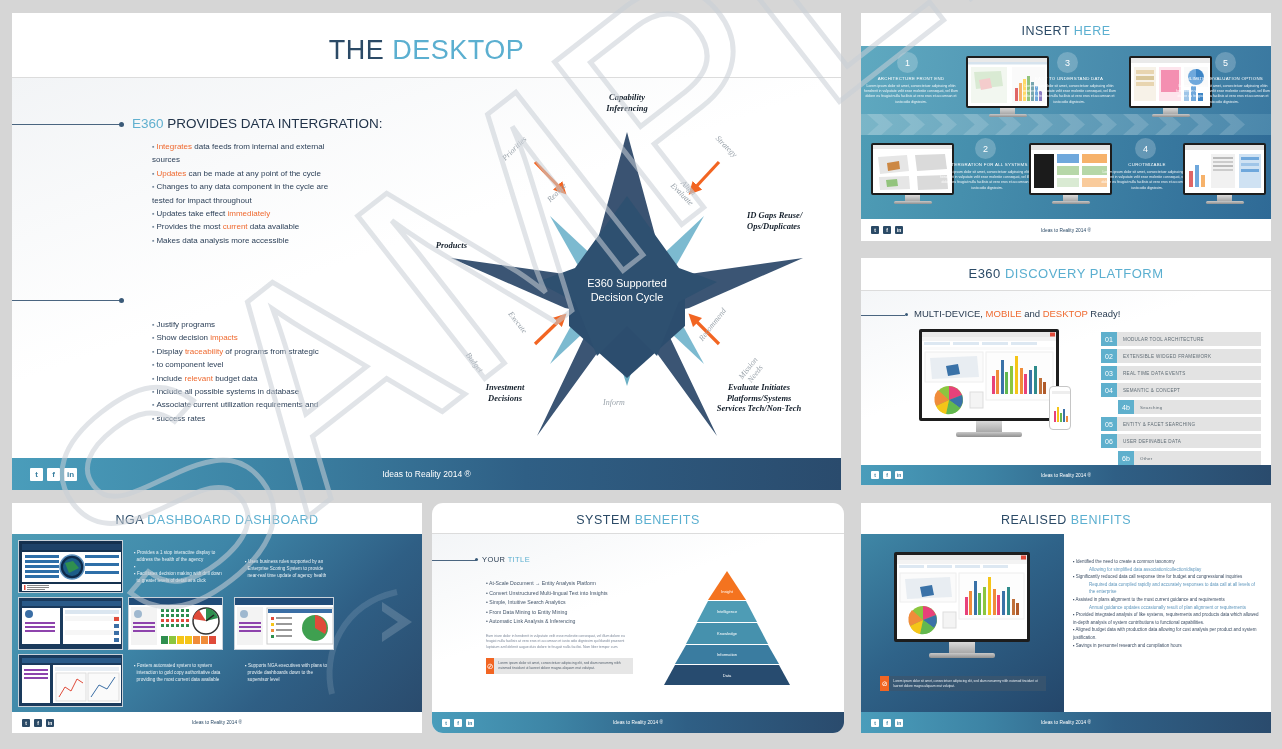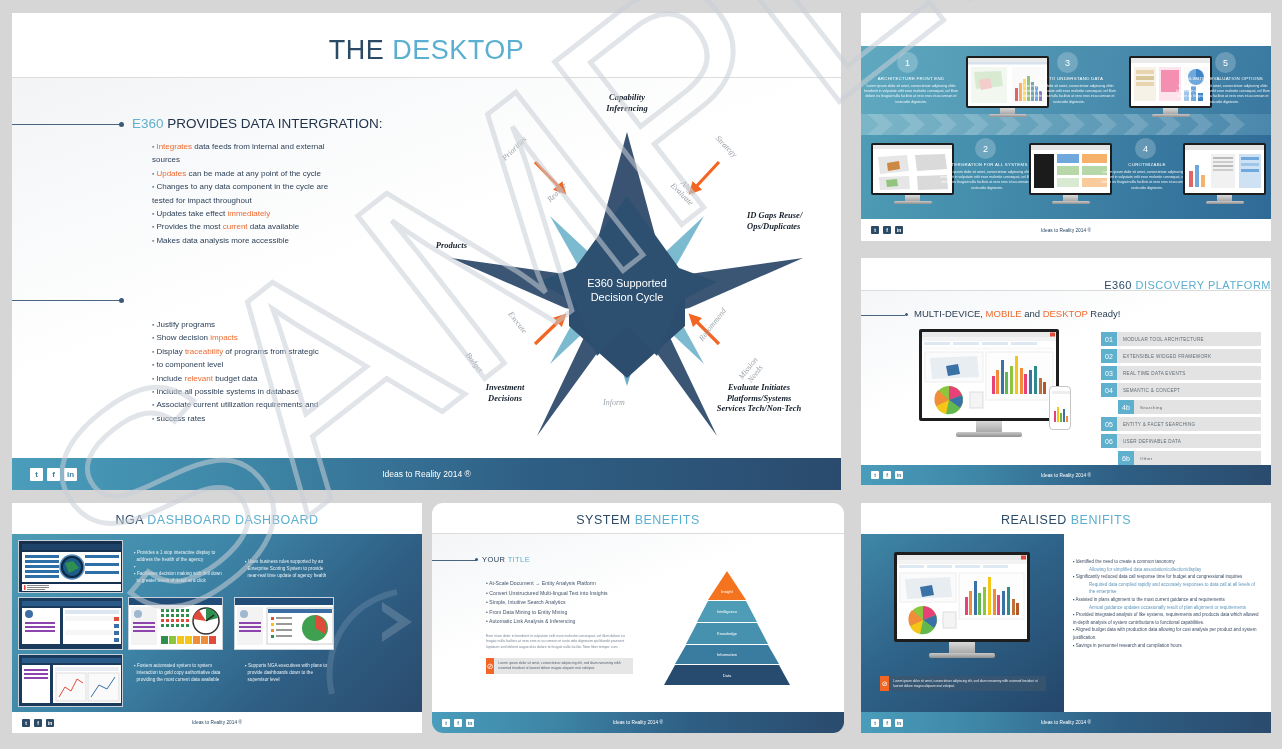--- a/index.html
+++ b/index.html
@@ -110,21 +110,21 @@
   .mon-screen {
     background: #fff; border: 2px solid #1d1d1d; border-radius: 2px;
     overflow: hidden; position: relative;
   }
   .mon-neck { background: linear-gradient(180deg,#d9d9d9,#a9a9a9); margin: 0 auto; }
   .mon-base { background: linear-gradient(180deg,#c9c9c9,#8f8f8f); margin: 0 auto; border-radius: 2px; }
 
   
   #slide-disco { left: 861px; top: 258px; width: 410px; height: 227px; }
   #slide-disco .hdr { height: 33px; }
-  #slide-disco .slide-title { font-size: 11px; padding-top: 21px; text-align: right; }
+  #slide-disco .slide-title { font-size: 13px; padding-top: 8px; }
   #slide-disco .body { position: absolute; top: 33px; left: 0; right: 0; bottom: 20px;
                        background: linear-gradient(160deg,#f4f6f8,#fff 40%); }
   .disco-head { position: absolute; font-size: 9.5px; color: #2a3d52; white-space: nowrap; }
   .disco-head .o { color: #ef6a30; }
   .dl-row { position: absolute; display: flex; align-items: center; height: 14px; }
   .dl-num {
     width: 16px; height: 14px; background: #5fb0cd; color: #fff;
     font-size: 7px; display: flex; align-items: center; justify-content: center;
   }
   .dl-txt {
@@ -306,20 +306,23 @@
       <div class="sicons" style="margin-left:18px;">
         <div class="sicon" style="width:13px;height:13px;font-size:8px;">t</div>
         <div class="sicon" style="width:13px;height:13px;font-size:8px;">f</div>
         <div class="sicon" style="width:13px;height:13px;font-size:8px;">in</div>
       </div>
       <div class="footer-center" style="font-size:8.5px;">Ideas to Reality 2014 ®</div>
     </div>
   </div>
 
   <div class="slide" id="slide-insert">
+    <div class="hdr">
+      <div class="slide-title"><span>INSERT</span> <span class="accent">HERE</span></div>
+    </div>
     <div class="body">
       <div class="ins-band band-top"></div>
       <div class="ins-band band-mid">
         <div class="chev" style="left:6px;"></div>
           <div class="chev" style="left:38px;"></div>
         <div class="chev" style="left:70px;"></div>
           <div class="chev" style="left:102px;"></div>
         <div class="chev" style="left:134px;"></div>
           <div class="chev" style="left:166px;"></div>
         <div class="chev" style="left:198px;"></div>

